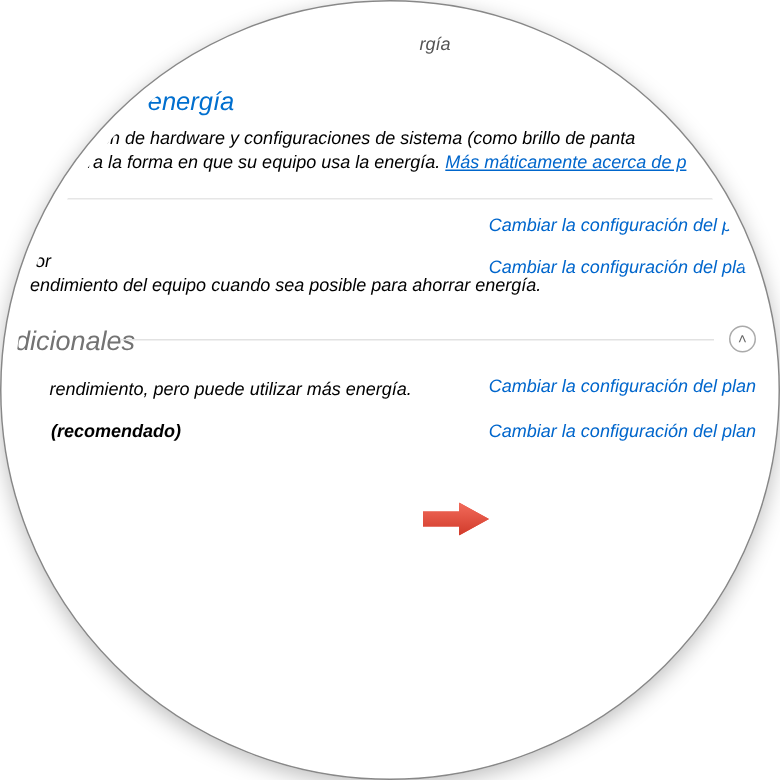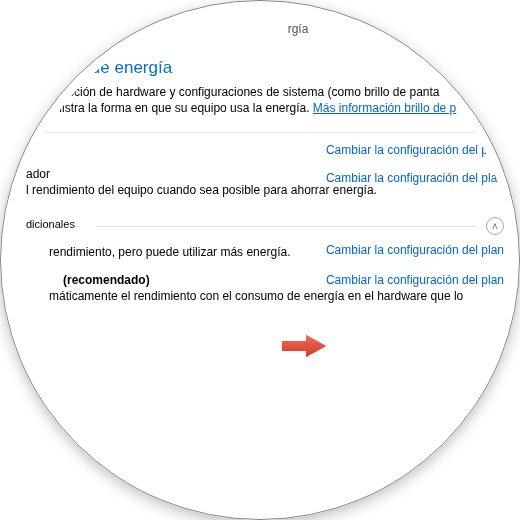--- a/index.html
+++ b/index.html
@@ -25,22 +25,23 @@
       top: 0; left: 0;
       width: 520px;
       height: 520px;
       border-radius: 50%;
       border: 1px solid #888;
       box-shadow: 0 4px 14px rgba(0,0,0,0.25);
       pointer-events: none;
     }
     .content {
       position: relative;
-      padding: 20px 0 0 16px;
+      padding: 20px 0 0 0;
       color: #000;
+      font-style: italic;
     }
     .head-partial {
       color: #555;
       font-size: 12px;
       text-align: center;
       margin-top: 2px;
       margin-bottom: 22px;
       margin-left: 60px;
     }
     .section-title {
@@ -95,22 +96,22 @@
       padding-bottom: 2px;
     }
     .group-header-line {
       border-top: 1px solid #e2e2e2;
       position: absolute;
       left: 70px;
       right: 28px;
       top: 9px;
     }
     .group-header-label {
-      font-size: 11px;
-      color: #000000;
+      font-size: 18px;
+      color: #737373;
       background: #fff;
       position: relative;
       padding-right: 6px;
     }
     .collapse-btn {
       position: absolute;
       right: 0;
       top: 0;
       width: 18px;
       height: 18px;
@@ -138,21 +139,21 @@
 <body>
 
 <div class="clip-circle">
   <div class="content">
     <div class="head-partial">rgía</div>
 
     <div class="section-title">plan de energía</div>
     <div class="para">
       <span>colección de hardware y configuraciones de sistema (como brillo de panta</span><br>
       <span>ninistra la forma en que su equipo usa la energía.</span>
-      <a class="link">Más información brillo de p</a>
+      <a class="link">Más máticamente acerca de p</a>
     </div>
 
     <hr class="thin-sep">
 
     <div class="plan-block">
       <span class="plan-link">Cambiar la configuración del plan</span>
       <div style="height:14px"></div>
     </div>
 
     <div class="plan-block" style="padding-top:6px;">
@@ -169,22 +170,21 @@
       </div>
     </div>
 
     <div class="plan-block" style="padding-top:10px;">
       <span class="plan-link">Cambiar la configuración del plan</span>
       <div class="plan-desc indent">rendimiento, pero puede utilizar más energía.</div>
     </div>
 
     <div class="plan-block" style="padding-top:10px;">
       <span class="plan-link">Cambiar la configuración del plan</span>
-      <div class="plan-name" style="margin-left:37px;font-weight:600;">(recomendado)</div>
-      <div class="plan-desc indent">máticamente el rendimiento con el consumo de energía en el hardware que lo</div>
+      <div class="plan-name" style="margin-left:24px;font-weight:600;">(recomendado)</div>
     </div>
 
   </div>
 
   <svg class="arrow" viewBox="0 0 44 22">
     <polygon points="0,6 24,6 24,0 44,11 24,22 24,16 0,16" fill="#e74c3c"></polygon>
     <polygon points="0,6 24,6 24,0 44,11 24,22 24,16 0,16" fill="url(#g)"></polygon>
     <defs>
       <linearGradient id="g" x1="0" y1="0" x2="0" y2="1">
         <stop offset="0" stop-color="#f26b5b"></stop>

